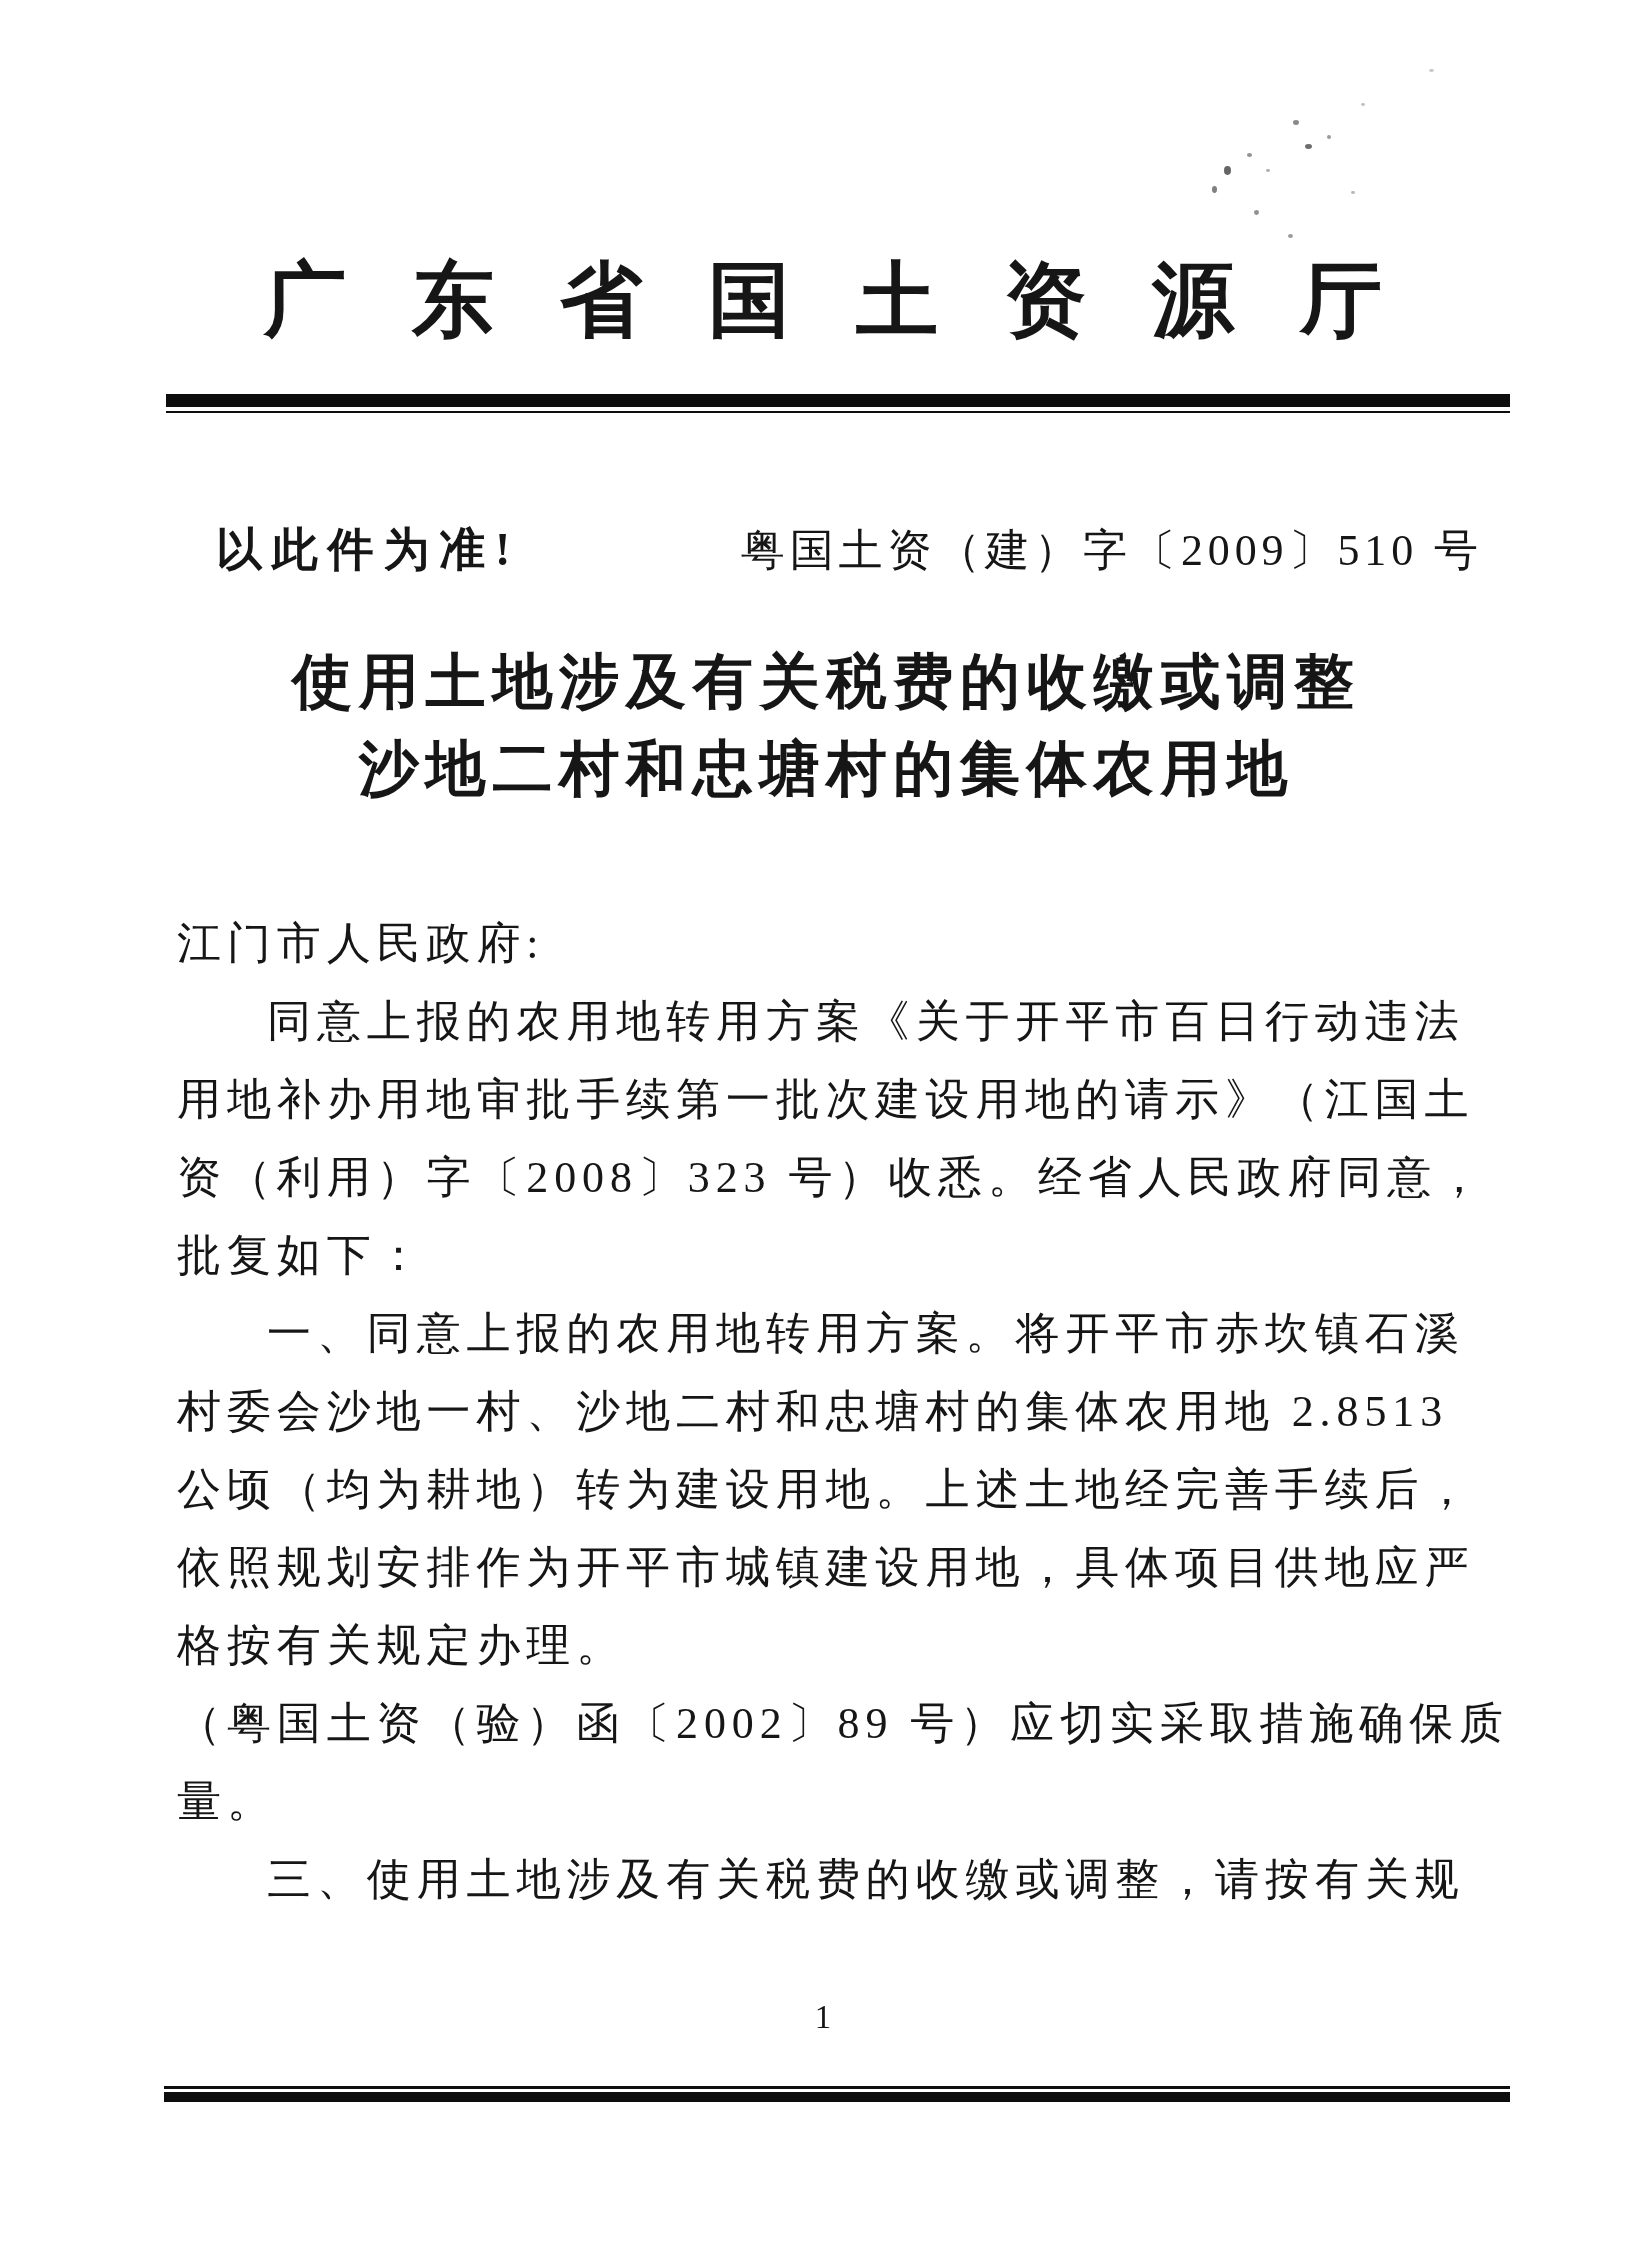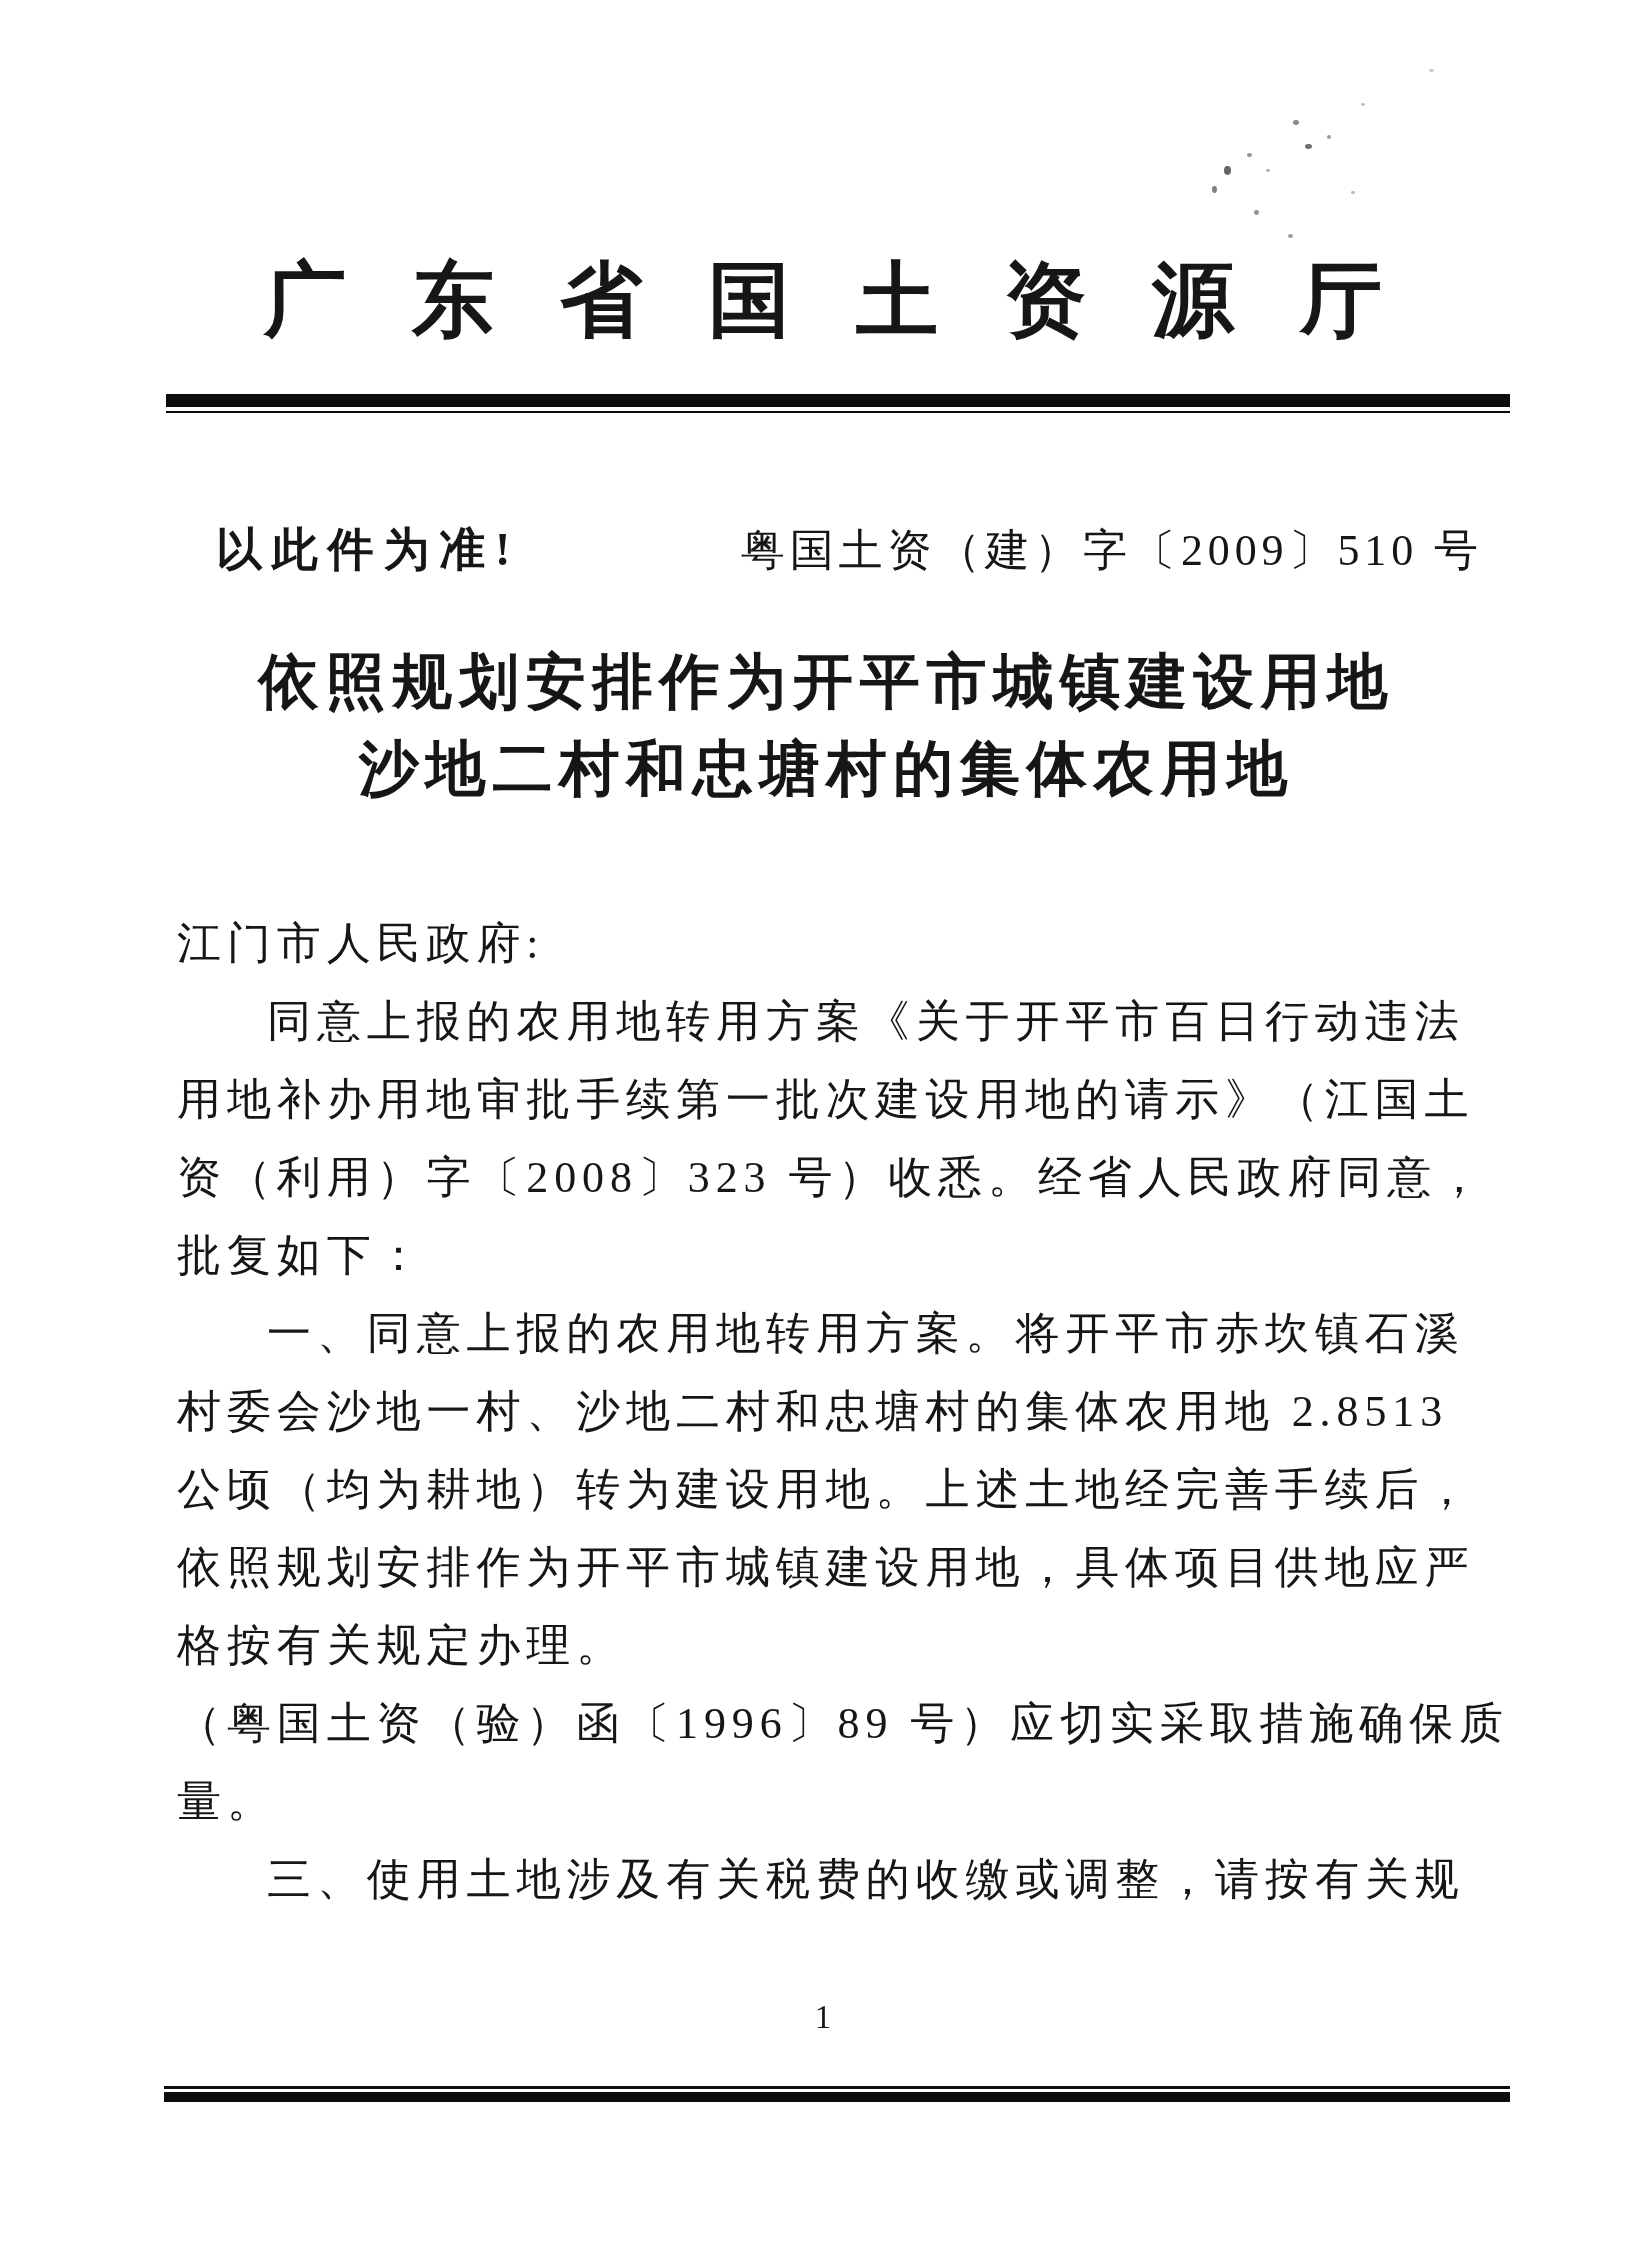--- a/index.html
+++ b/index.html
@@ -123,35 +123,35 @@
     <div class="thick"></div>
       <div class="gap"></div>
       <div class="thin"></div>
   </div>
 
   <div class="meta-row">
     <div class="validity">以此件为准!</div>
     <div class="doc-number">粤国土资（建）字〔2009〕510 号</div>
   </div>
 
-  <div class="doc-title l1">依照规划安排作为开平市城镇建设用地</div>
+  <div class="doc-title l1">使用土地涉及有关税费的收缴或调整</div>
   <div class="doc-title l2">沙地二村和忠塘村的集体农用地</div>
 
   <div class="body-block">
     <div class="line">江门市人民政府:</div>
     <div class="line indent">同意上报的农用地转用方案《关于开平市百日行动违法</div>
     <div class="line">用地补办用地审批手续第一批次建设用地的请示》（江国土</div>
     <div class="line">资（利用）字〔2008〕323 号）收悉。经省人民政府同意，</div>
     <div class="line">批复如下：</div>
     <div class="line indent">一、同意上报的农用地转用方案。将开平市赤坎镇石溪</div>
     <div class="line">村委会沙地一村、沙地二村和忠塘村的集体农用地 2.8513</div>
     <div class="line">公顷（均为耕地）转为建设用地。上述土地经完善手续后，</div>
     <div class="line">依照规划安排作为开平市城镇建设用地，具体项目供地应严</div>
     <div class="line">格按有关规定办理。</div>
-    <div class="line">（粤国土资（验）函〔1996〕89 号）应切实采取措施确保质</div>
+    <div class="line">（粤国土资（验）函〔2002〕89 号）应切实采取措施确保质</div>
     <div class="line">量。</div>
     <div class="line indent">三、使用土地涉及有关税费的收缴或调整，请按有关规</div>
   </div>
 
   <div class="page-number">1</div>
 
   <div class="rule-bottom">
     <div class="thin"></div>
       <div class="gap"></div>
       <div class="thick"></div>

